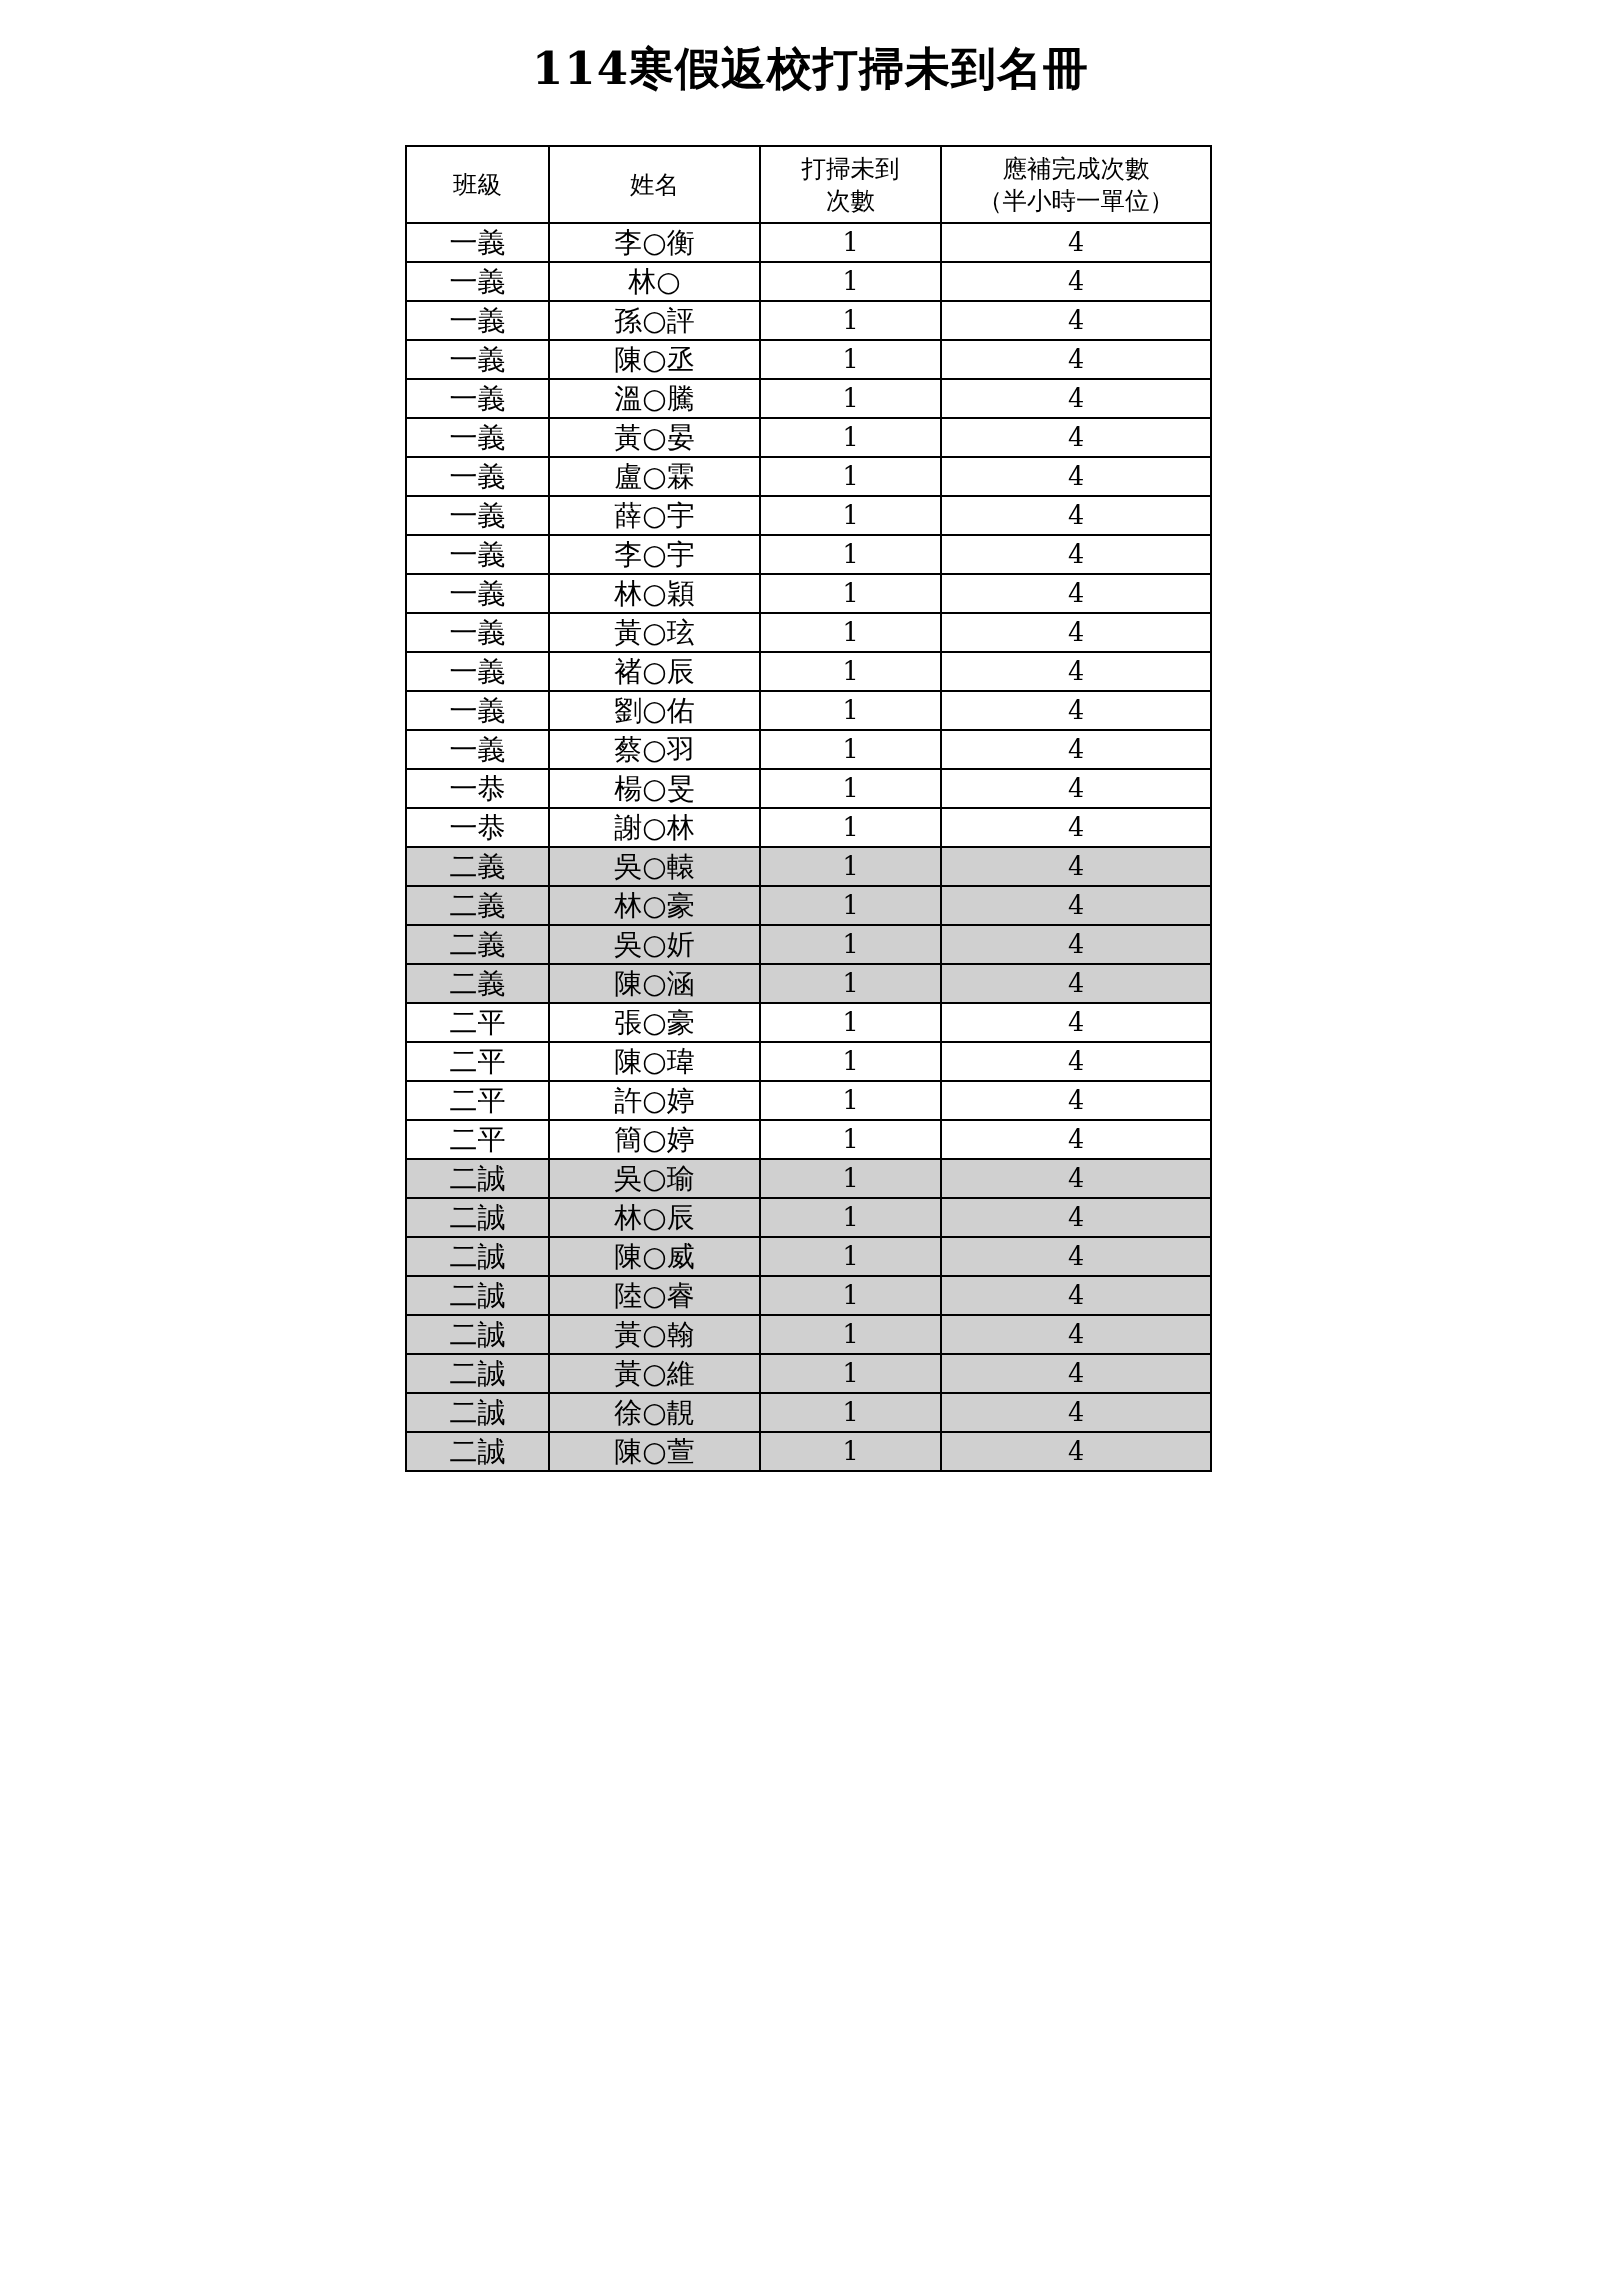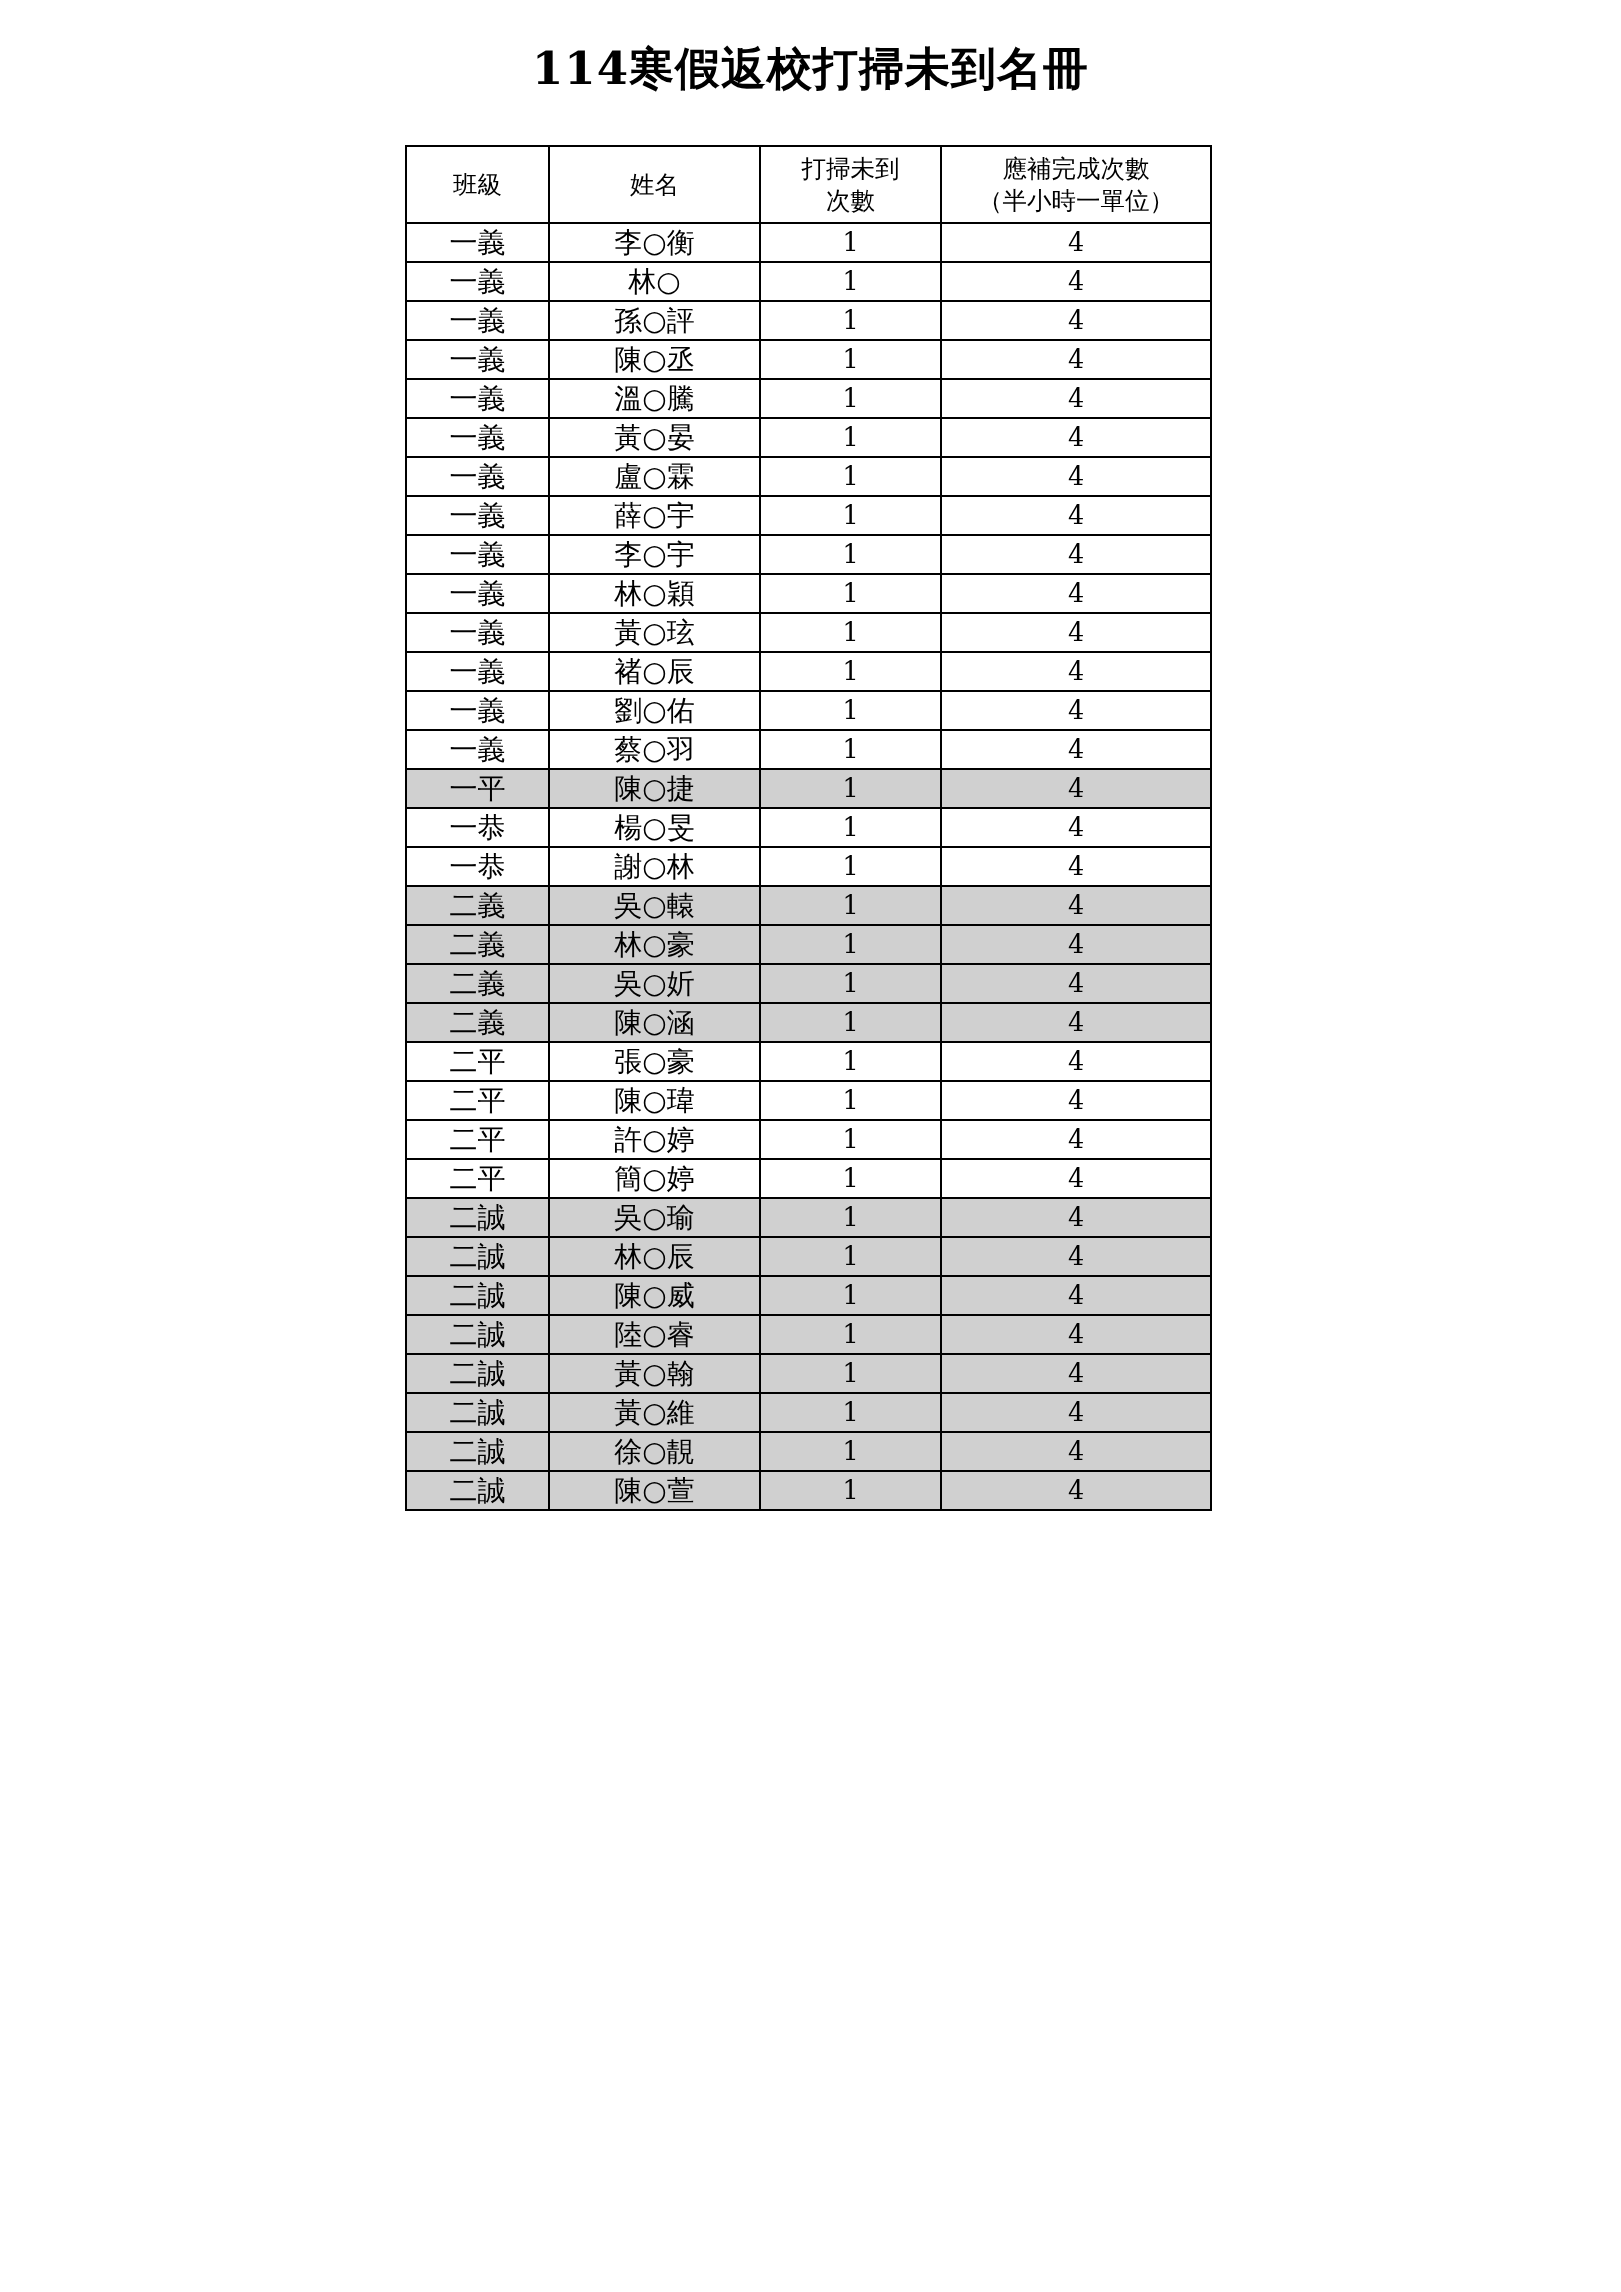--- a/index.html
+++ b/index.html
@@ -196,26 +196,20 @@
             <td>劉○佑</td>
             <td class="num">1</td>
             <td class="num">4</td>
           </tr>
           <tr class="plain">
             <td>一義</td>
             <td>蔡○羽</td>
             <td class="num">1</td>
             <td class="num">4</td>
           </tr>
-          <tr class="shaded">
-            <td>一平</td>
-            <td>陳○捷</td>
-            <td class="num">1</td>
-            <td class="num">4</td>
-          </tr>
           <tr class="plain">
             <td>一恭</td>
             <td>楊○旻</td>
             <td class="num">1</td>
             <td class="num">4</td>
           </tr>
           <tr class="plain">
             <td>一恭</td>
             <td>謝○林</td>
             <td class="num">1</td>

